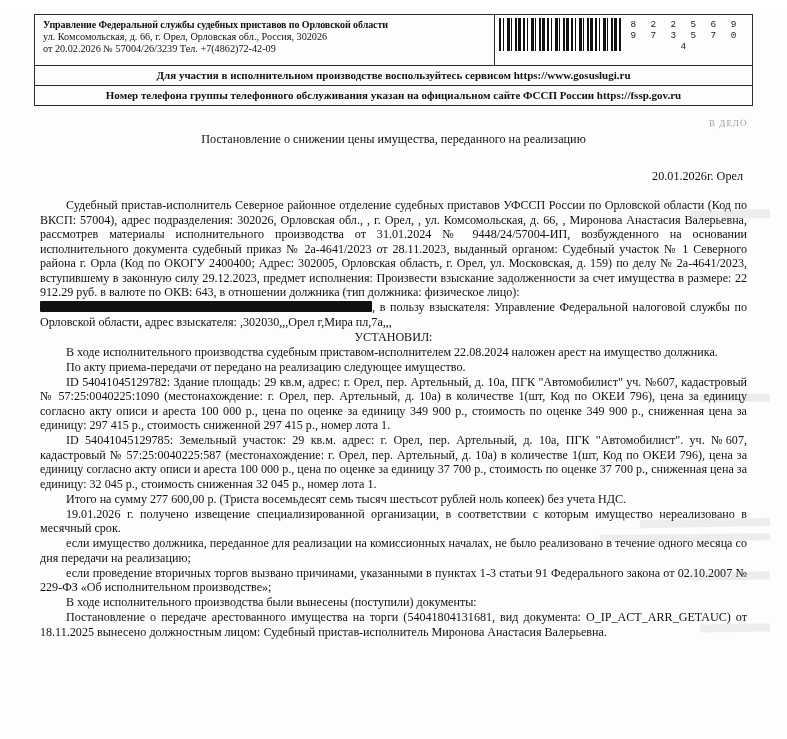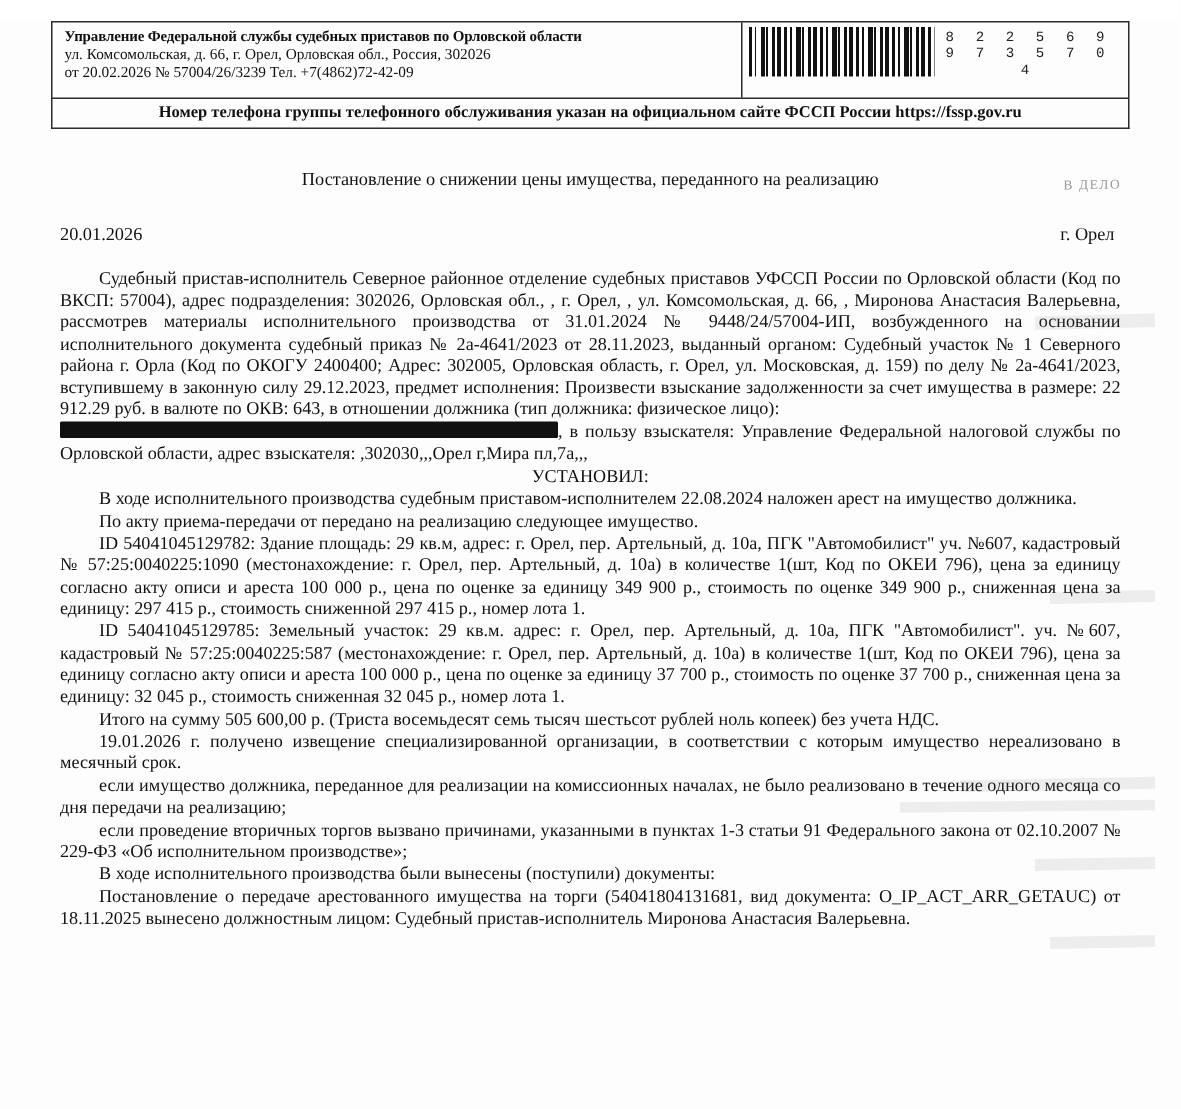--- a/index.html
+++ b/index.html
@@ -98,21 +98,21 @@
   }
 
   
   .doc-title {
     text-align: center;
     font-size: 12.2px;
     margin: 26px 60px 0 60px;
   }
   .meta-row {
     display: flex;
-    justify-content: space-between;
+    justify-content: flex-end;
     margin: 22px 44px 0 40px;
     font-size: 12.2px;
   }
   .content {
     margin: 14px 40px 0 40px;
     font-size: 12.1px;
     line-height: 1.2;
     text-align: justify;
   }
   .content p {
@@ -165,20 +165,21 @@
       <div class="header-title">Управление Федеральной службы судебных приставов по Орловской области</div>
       <div class="header-sub">ул. Комсомольская, д. 66, г. Орел, Орловская обл., Россия, 302026</div>
       <div class="header-sub">от 20.02.2026 № 57004/26/3239 Тел. +7(4862)72-42-09</div>
     </div>
     <div class="barcode-wrap">
       <div class="barcode"></div>
       <div class="barcode-digits">8 2 2 5 6 9 9 7 3 5 7 0 4</div>
     </div>
   </div>
 
+  <div class="band">Для участия в исполнительном производстве воспользуйтесь сервисом https://www.gosuslugi.ru</div>
   <div class="band second">Номер телефона группы телефонного обслуживания указан на официальном сайте ФССП России https://fssp.gov.ru</div>
 
   <div class="stamp">В ДЕЛО</div>
 
   <div class="doc-title">Постановление о снижении цены имущества, переданного на реализацию</div>
 
   <div class="meta-row">
     <div>20.01.2026</div>
     <div>г. Орел</div>
   </div>
@@ -190,21 +191,21 @@
     <p class="noindent">
       <span class="redacted r2"></span><span>, в пользу взыскателя: Управление Федеральной налоговой службы по Орловской области, адрес взыскателя: ,302030,,,Орел г,Мира пл,7а,,,</span>
     </p>
 
     <p class="center">УСТАНОВИЛ:</p>
 
     <p>В ходе исполнительного производства судебным приставом-исполнителем 22.08.2024 наложен арест на имущество должника.</p>
     <p>По акту приема-передачи от передано на реализацию следующее имущество.</p>
     <p>ID 54041045129782: Здание площадь: 29 кв.м, адрес: г. Орел, пер. Артельный, д. 10а, ПГК "Автомобилист" уч. №607, кадастровый № 57:25:0040225:1090 (местонахождение: г. Орел, пер. Артельный, д. 10а) в количестве 1(шт, Код по ОКЕИ 796), цена за единицу согласно акту описи и ареста 100 000 р., цена по оценке за единицу 349 900 р., стоимость по оценке 349 900 р., сниженная цена за единицу: 297 415 р., стоимость сниженной 297 415 р., номер лота 1.</p>
     <p>ID 54041045129785: Земельный участок: 29 кв.м. адрес: г. Орел, пер. Артельный, д. 10а, ПГК "Автомобилист". уч. №607, кадастровый № 57:25:0040225:587 (местонахождение: г. Орел, пер. Артельный, д. 10а) в количестве 1(шт, Код по ОКЕИ 796), цена за единицу согласно акту описи и ареста 100 000 р., цена по оценке за единицу 37 700 р., стоимость по оценке 37 700 р., сниженная цена за единицу: 32 045 р., стоимость сниженная 32 045 р., номер лота 1.</p>
-    <p>Итого на сумму 505 600,00 р. (Триста восемьдесят семь тысяч шестьсот рублей ноль копеек) без учета НДС.</p>
+    <p>Итого на сумму 277 600,00 р. (Триста восемьдесят семь тысяч шестьсот рублей ноль копеек) без учета НДС.</p>
     <p>19.01.2026 г. получено извещение специализированной организации, в соответствии с которым имущество нереализовано в месячный срок.</p>
     <p>если имущество должника, переданное для реализации на комиссионных началах, не было реализовано в течение одного месяца со дня передачи на реализацию;</p>
     <p>если проведение вторичных торгов вызвано причинами, указанными в пунктах 1-3 статьи 91 Федерального закона от 02.10.2007 № 229-ФЗ «Об исполнительном производстве»;</p>
     <p>В ходе исполнительного производства были вынесены (поступили) документы:</p>
     <p>Постановление о передаче арестованного имущества на торги (54041804131681, вид документа: O_IP_ACT_ARR_GETAUC) от 18.11.2025 вынесено должностным лицом: Судебный пристав-исполнитель Миронова Анастасия Валерьевна.</p>
   </div>
 
   <div class="smudge s1"></div>
   <div class="smudge s2"></div>
   <div class="smudge s3"></div>

